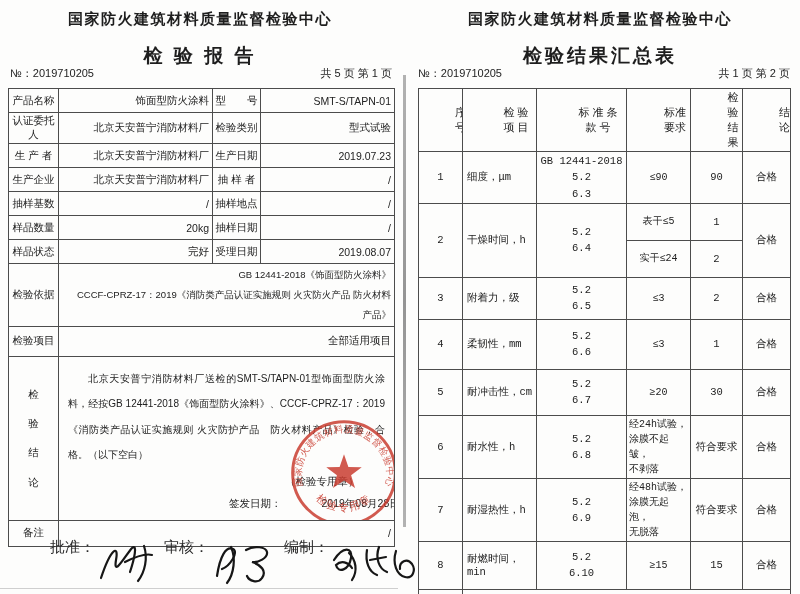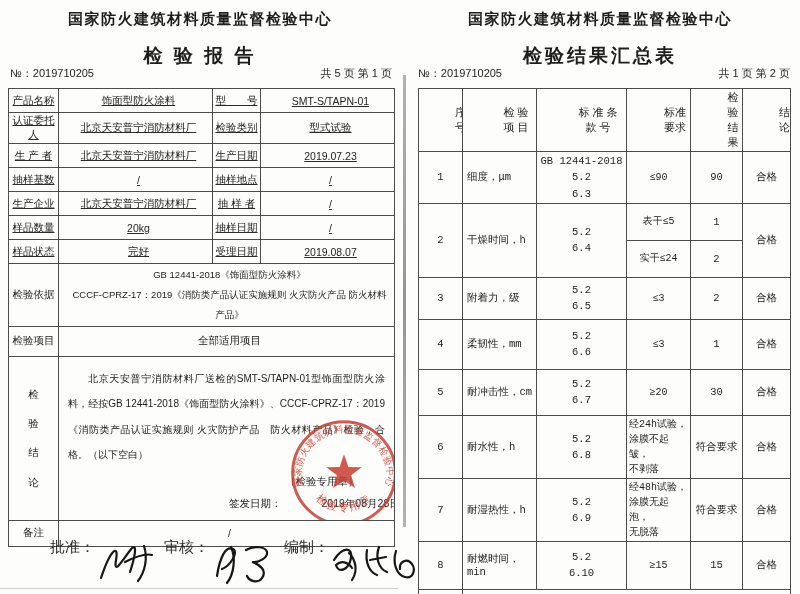--- a/index.html
+++ b/index.html
@@ -25,22 +25,22 @@
     display:flex;justify-content:space-between;font-size:11px;color:#222;gap:21px;
   }
   table{border-collapse:collapse;table-layout:fixed;position:absolute;}
   td,th{border:1px solid #4c4c4c;font-weight:normal;font-size:10.5px;
         padding:1px 3px;overflow:hidden;color:#222;}
   .pre{white-space:pre-wrap;}
 
   
   #t1{left:8px;top:88px;width:386px;}
   #t1 td.lab{text-align:center;white-space:pre-wrap;font-size:10.5px;padding:1px 1px;}
-  #t1 td.val{text-align:center;padding-left:9px;margin-left:28px;}
-  #t1 tr.r{height:24px;text-decoration:underline;}
+  #t1 td.val{text-align:right;padding-left:9px;margin-left:28px;}
+  #t1 tr.r{height:24px;}
   #t1 tr.basis{height:58px;}
   #t1 tr.items{height:30px;}
   #t1 tr.concl{height:164px;}
   #t1 tr.remark{height:26px;}
   #t1 td.basis-val{font-size:9.5px;line-height:2.1;}
   .vert{line-height:2.8;font-size:11px;}
   .concl-cell{position:relative;vertical-align:top;}
   .concl-text{
     padding:8px 6px 0 6px;font-size:10px;line-height:2.55;
     text-indent:2em;text-align:justify;position:relative;z-index:1;
@@ -107,29 +107,29 @@
       <td class="lab">检验类别</td>
       <td class="val">型式试验</td>
     </tr>
     <tr class="r">
       <td class="lab">生 产 者</td>
       <td class="val">北京天安普宁消防材料厂</td>
       <td class="lab">生产日期</td>
       <td class="val">2019.07.23</td>
     </tr>
     <tr class="r">
+      <td class="lab">生产企业</td>
+      <td class="val">北京天安普宁消防材料厂</td>
+      <td class="lab">抽 样 者</td>
+      <td class="val">/</td>
+    </tr>
+    <tr class="r">
       <td class="lab">抽样基数</td>
       <td class="val">/</td>
       <td class="lab">抽样地点</td>
-      <td class="val">/</td>
-    </tr>
-    <tr class="r">
-      <td class="lab">生产企业</td>
-      <td class="val">北京天安普宁消防材料厂</td>
-      <td class="lab">抽 样 者</td>
       <td class="val">/</td>
     </tr>
     <tr class="r">
       <td class="lab">样品数量</td>
       <td class="val">20kg</td>
       <td class="lab">抽样日期</td>
       <td class="val">/</td>
     </tr>
     <tr class="r">
       <td class="lab">样品状态</td>

